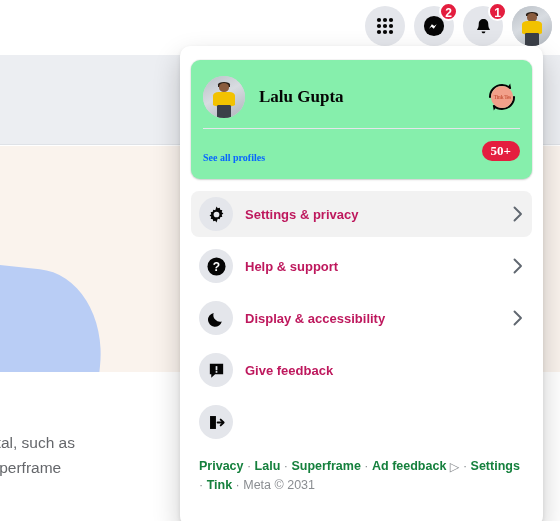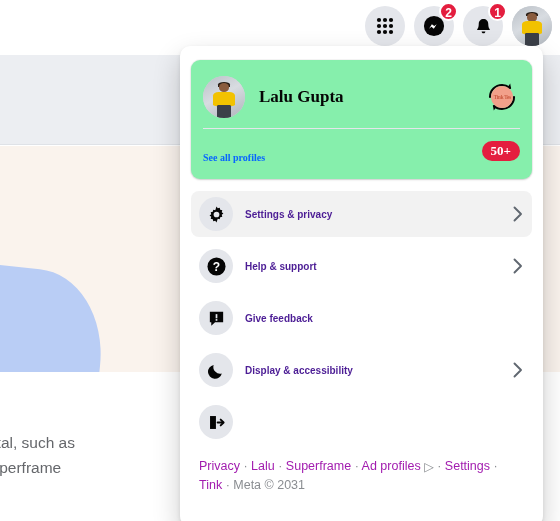--- a/index.html
+++ b/index.html
@@ -289,42 +289,43 @@
     height: 34px;
     border-radius: 50%;
     background: #e4e6eb;
     display: flex;
     align-items: center;
     justify-content: center;
     flex: 0 0 auto;
   }
   .menu-label {
     margin-left: 12px;
-    font-size: 10px;
-    font-weight: bold;
-    color: #4c1d95;
+    font-size: 13px;
+    font-weight: bold;
+    color: #be185d;
     flex: 1 1 auto;
   }
   .chev {
     flex: 0 0 auto;
     width: 18px;
     display: flex;
     justify-content: flex-end;
   }
 
   
   .menu-footer {
     padding: 6px 19px 14px 19px;
     color: #8a8d91;
     font-size: 12.5px;
     line-height: 18px;
   }
   .menu-footer .fl {
-    color: #a21caf;
-    cursor: pointer;
+    color: #15803d;
+    cursor: pointer;
+    font-weight: bold;
   }
   .adchoice-glyph {
     display: inline-block;
     vertical-align: -1px;
   }
 </style>
 </head>
 <body>
 
 <div id="bg-page">
@@ -455,51 +456,51 @@
       <span class="chev">
         <svg width="12" height="18" viewBox="0 0 12 18">
             <path d="M2.5 2.5L9 9l-6.5 6.5" fill="none" stroke="#606770" stroke-width="1.9" stroke-linecap="round" stroke-linejoin="round"></path>
           </svg>
       </span>
     </div>
 
     <div class="menu-item">
       <span class="menu-icon">
         <svg width="19" height="19" viewBox="0 0 20 20">
-          <path d="M3 3h14v11H8.5L4.5 17.5V14H3z" fill="#050505"></path>
-          <rect x="9.1" y="5.4" width="1.8" height="4.4" fill="#e4e6eb"></rect>
-          <rect x="9.1" y="10.6" width="1.8" height="1.8" fill="#e4e6eb"></rect>
-        </svg>
-      </span>
-      <span class="menu-label">Give feedback</span>
-      <span class="chev"></span>
-    </div>
-
-    <div class="menu-item">
-      <span class="menu-icon">
-        <svg width="19" height="19" viewBox="0 0 20 20">
           <path d="M15.6 13.2A7.2 7.2 0 0 1 7.0 4.1a7.4 7.4 0 1 0 8.6 9.1z" fill="#050505"></path>
         </svg>
       </span>
       <span class="menu-label">Display &amp; accessibility</span>
       <span class="chev">
         <svg width="12" height="18" viewBox="0 0 12 18">
             <path d="M2.5 2.5L9 9l-6.5 6.5" fill="none" stroke="#606770" stroke-width="1.9" stroke-linecap="round" stroke-linejoin="round"></path>
           </svg>
       </span>
+    </div>
+
+    <div class="menu-item">
+      <span class="menu-icon">
+        <svg width="19" height="19" viewBox="0 0 20 20">
+          <path d="M3 3h14v11H8.5L4.5 17.5V14H3z" fill="#050505"></path>
+          <rect x="9.1" y="5.4" width="1.8" height="4.4" fill="#e4e6eb"></rect>
+          <rect x="9.1" y="10.6" width="1.8" height="1.8" fill="#e4e6eb"></rect>
+        </svg>
+      </span>
+      <span class="menu-label">Give feedback</span>
+      <span class="chev"></span>
     </div>
 
     <div class="menu-item">
       <span class="menu-icon">
         <svg width="19" height="19" viewBox="0 0 20 20">
           <path d="M3.2 3.2h6.2v13.6H3.2z" fill="#050505"></path>
           <path d="M11.2 10h5.4" stroke="#050505" stroke-width="2" stroke-linecap="round"></path>
           <path d="M14.4 6.9L17.5 10l-3.1 3.1" fill="none" stroke="#050505" stroke-width="2" stroke-linecap="round" stroke-linejoin="round"></path>
         </svg>
       </span>
       <span class="chev"></span>
     </div>
   </div>
 
   <div class="menu-footer">
-    <span class="fl">Privacy</span><span> · </span><span class="fl">Lalu</span><span> · </span><span class="fl">Superframe</span><span> · </span><span class="fl">Ad profiles</span> <span class="adchoice-glyph">▷</span><span> · </span><span class="fl">Settings</span><span> · </span><span class="fl">Tink</span><span> · </span><span>Meta © 2031</span>
+    <span class="fl">Privacy</span><span> · </span><span class="fl">Lalu</span><span> · </span><span class="fl">Superframe</span><span> · </span><span class="fl">Ad feedback</span> <span class="adchoice-glyph">▷</span><span> · </span><span class="fl">Settings</span><span> · </span><span class="fl">Tink</span><span> · </span><span>Meta © 2031</span>
   </div>
 </div>
 
 </body></html>

